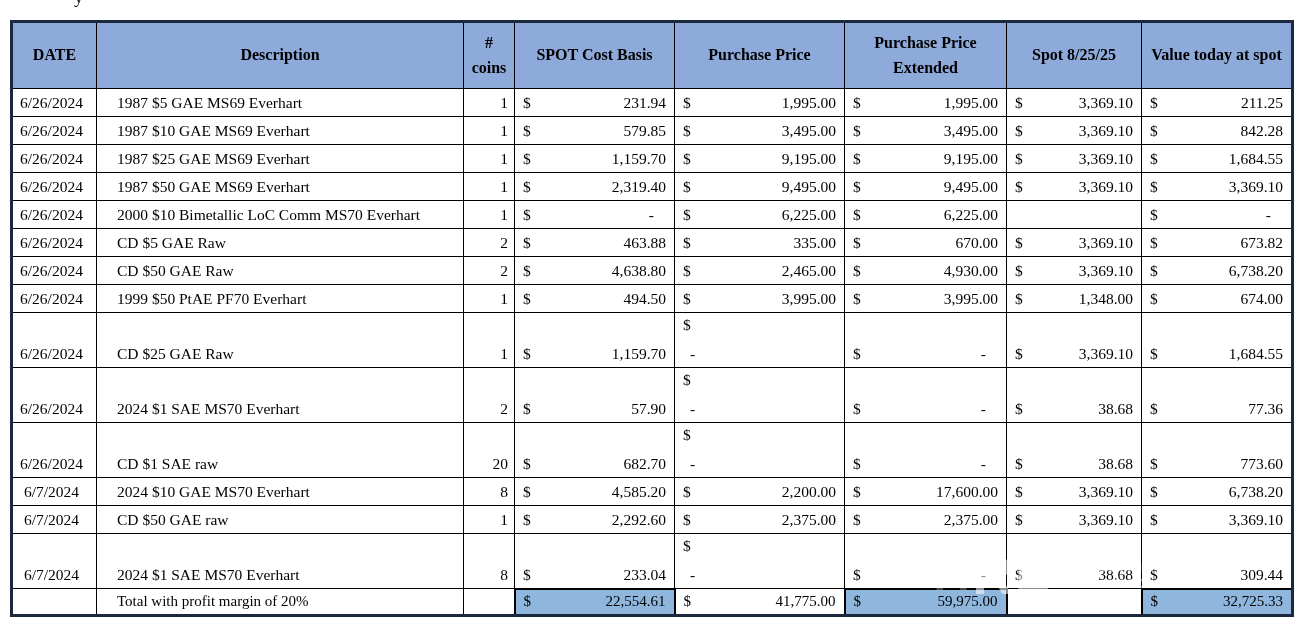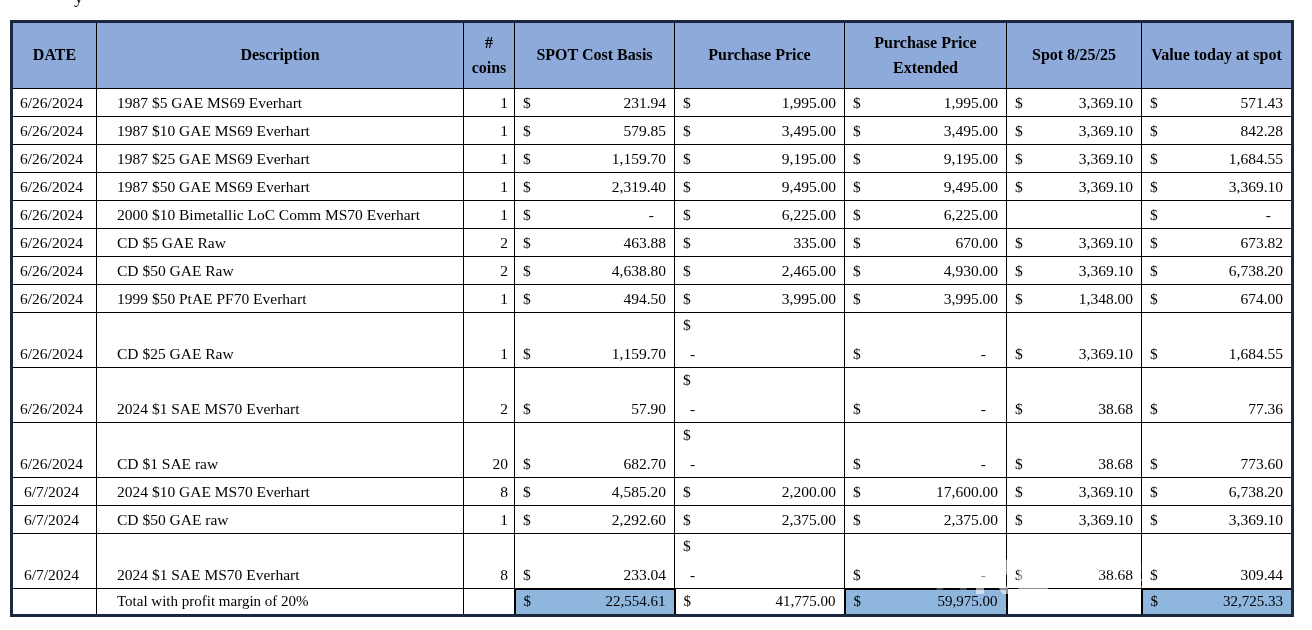--- a/index.html
+++ b/index.html
@@ -100,21 +100,21 @@
         </td>
         <td>
           <div class="acct">
             <span>$</span>
             <span>3,369.10</span>
           </div>
         </td>
         <td>
           <div class="acct">
             <span>$</span>
-            <span>571.43</span>
+            <span>211.25</span>
           </div>
         </td>
       </tr>
       <tr>
         <td class="c-date">6/26/2024</td>
         <td class="c-desc">1987 $10 GAE MS69 Everhart</td>
         <td class="c-coins">1</td>
         <td>
           <div class="acct">
             <span>$</span>

